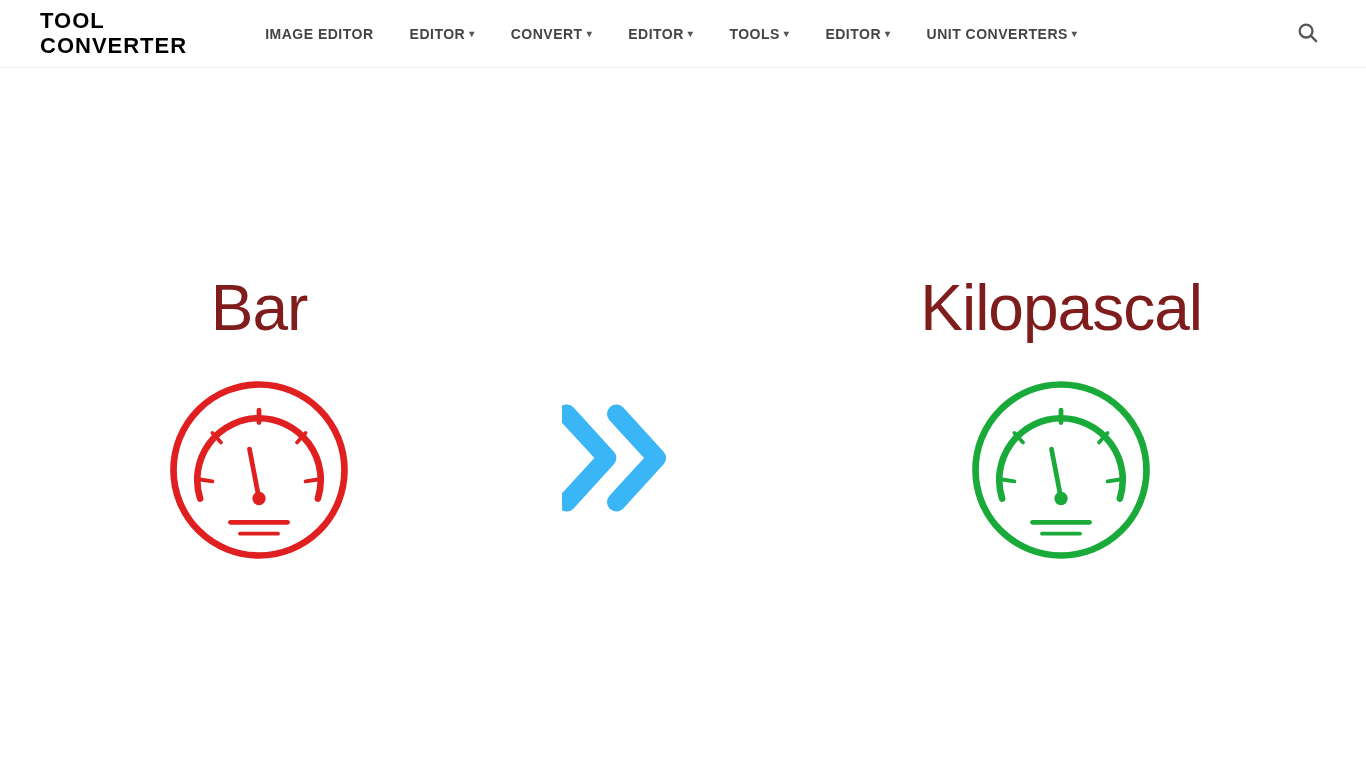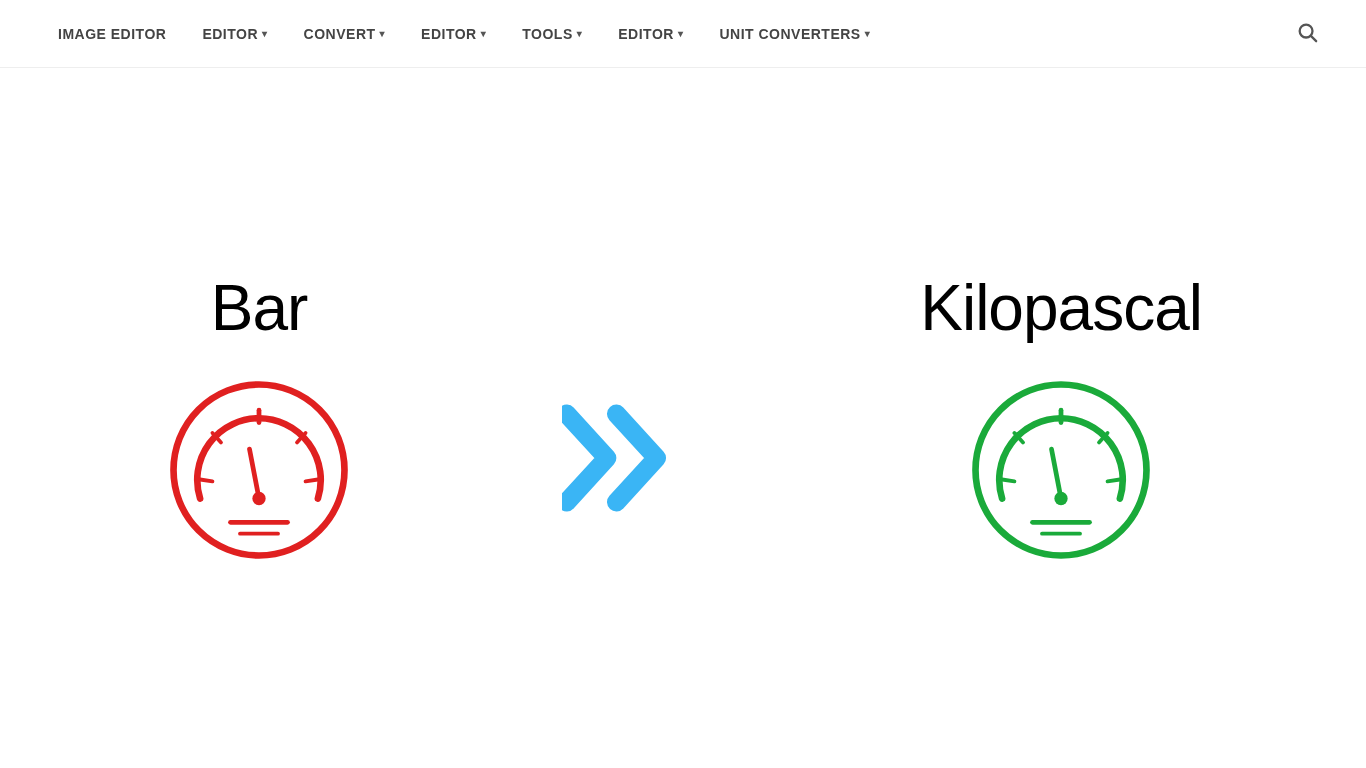--- a/index.html
+++ b/index.html
@@ -66,40 +66,44 @@
     }
     .unit-block {
       display: flex;
       flex-direction: column;
       align-items: center;
       gap: 30px;
     }
     .unit-label {
       font-size: 64px;
       font-weight: 400;
-      color: #000000;
+      color: #7f1d1d;
       letter-spacing: -1px;
     }
 
     
     .gauge-svg { width: 190px; height: 190px; }
 
     
     .arrow-block {
       display: flex;
       align-items: center;
       justify-content: center;
       padding-top: 80px;
     }
     .arrows-svg { width: 150px; height: 110px; }
   </style>
 </head>
 <body>
 
 <header>
+  <div class="logo">
+    <span>TOOL</span>
+    <span>CONVERTER</span>
+  </div>
   <nav>
 
   <div class="nav-item">
         <span>IMAGE EDITOR</span>
       </div>
       <div class="nav-item">
         <span>EDITOR</span>
         <span class="nav-chevron">▾</span>
       </div>
       <div class="nav-item">

